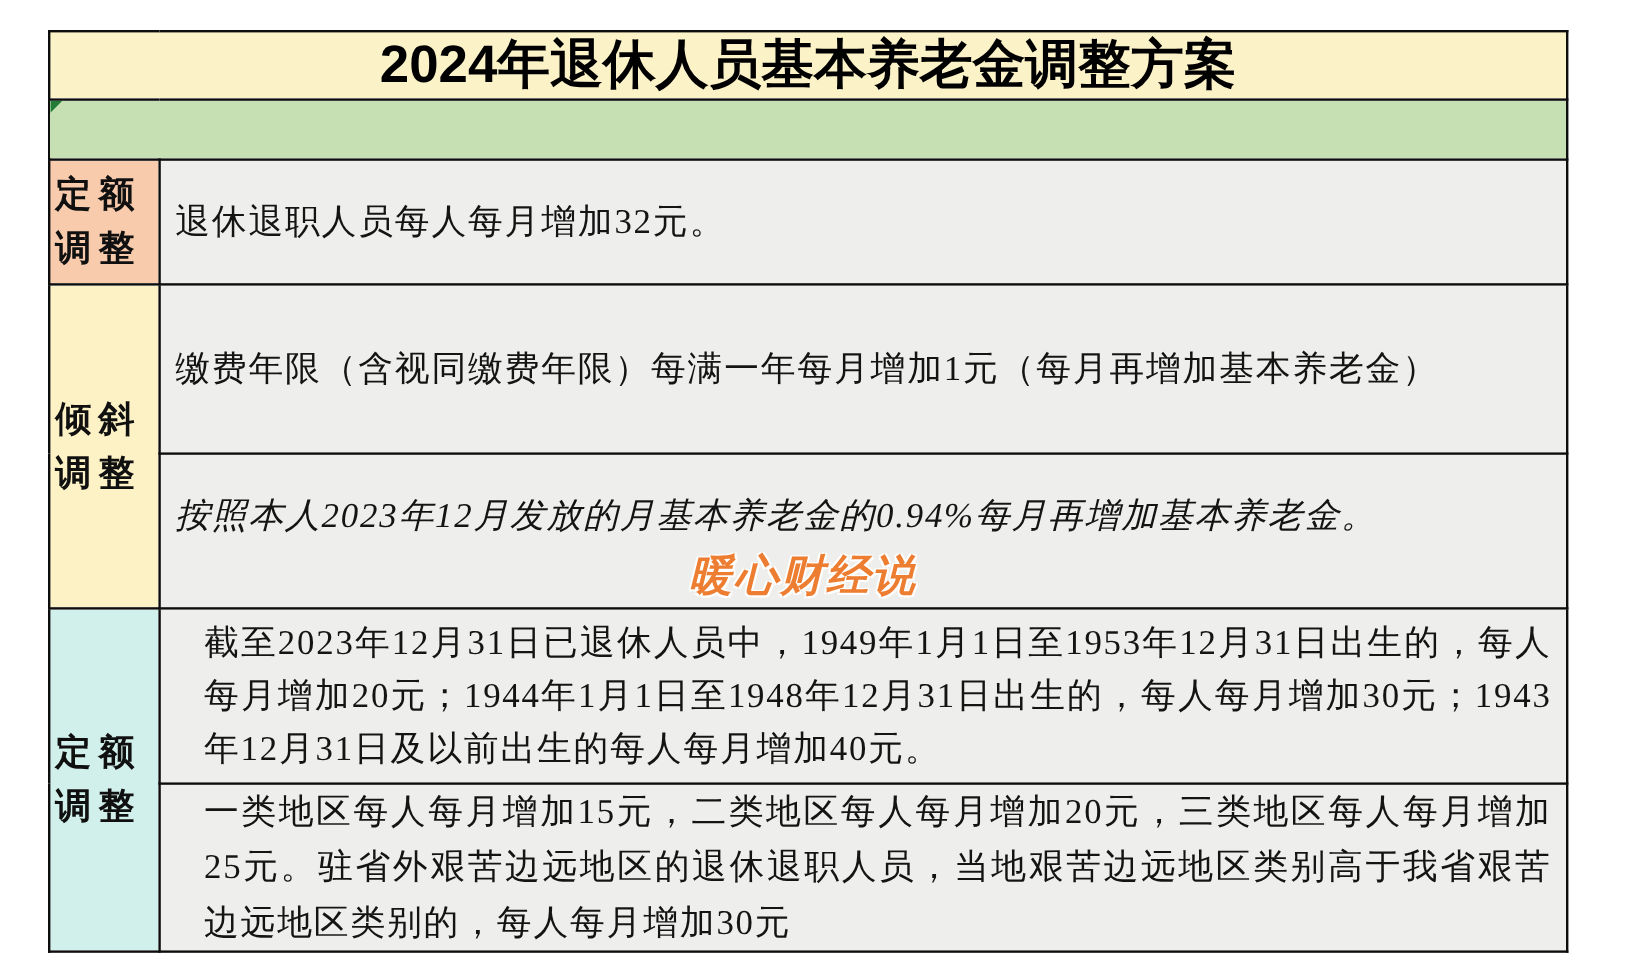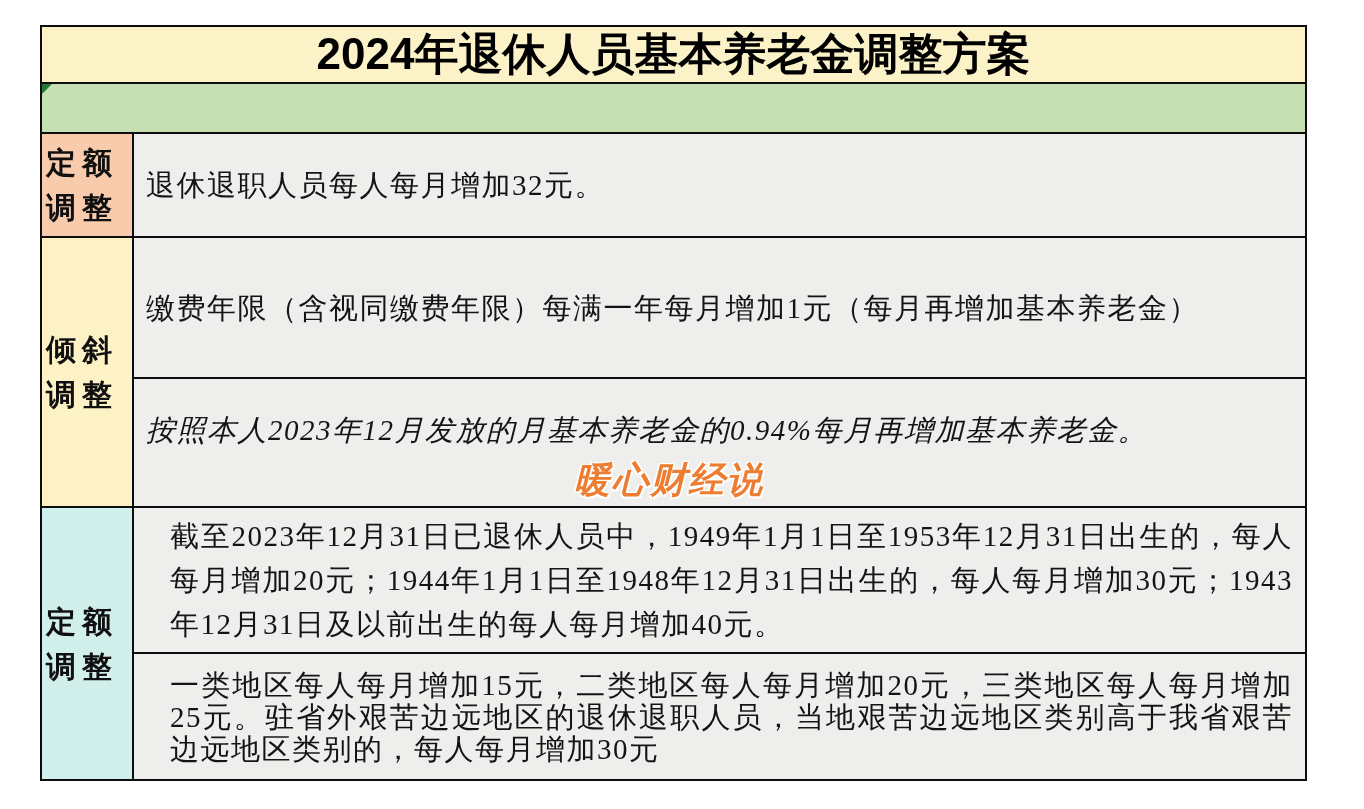--- a/index.html
+++ b/index.html
@@ -66,21 +66,21 @@
     letter-spacing:1.5px;
     padding:0 12px 0 12px;
     line-height:44px;
   }
   td.justify{text-align:justify;padding-left:36px;}
   tr.r1{height:104px;}
   tr.r2{height:141px;}
   tr.r3{height:129px;}
   tr.r4{height:146px;}
   tr.r5{height:127px;}
-  tr.r5 td.content{line-height:32px;}
+  tr.r5 td.content{line-height:46px;}
   td.wm-cell{position:relative;font-style:italic;}
   .ctext{margin-bottom:26px;}
   .watermark{
     position:absolute;
     left:44%;bottom:4px;
     transform:translateX(-50%);
     font-family:"Liberation Sans", sans-serif;
     font-weight:bold;
     font-size:36px;
     letter-spacing:2px;

